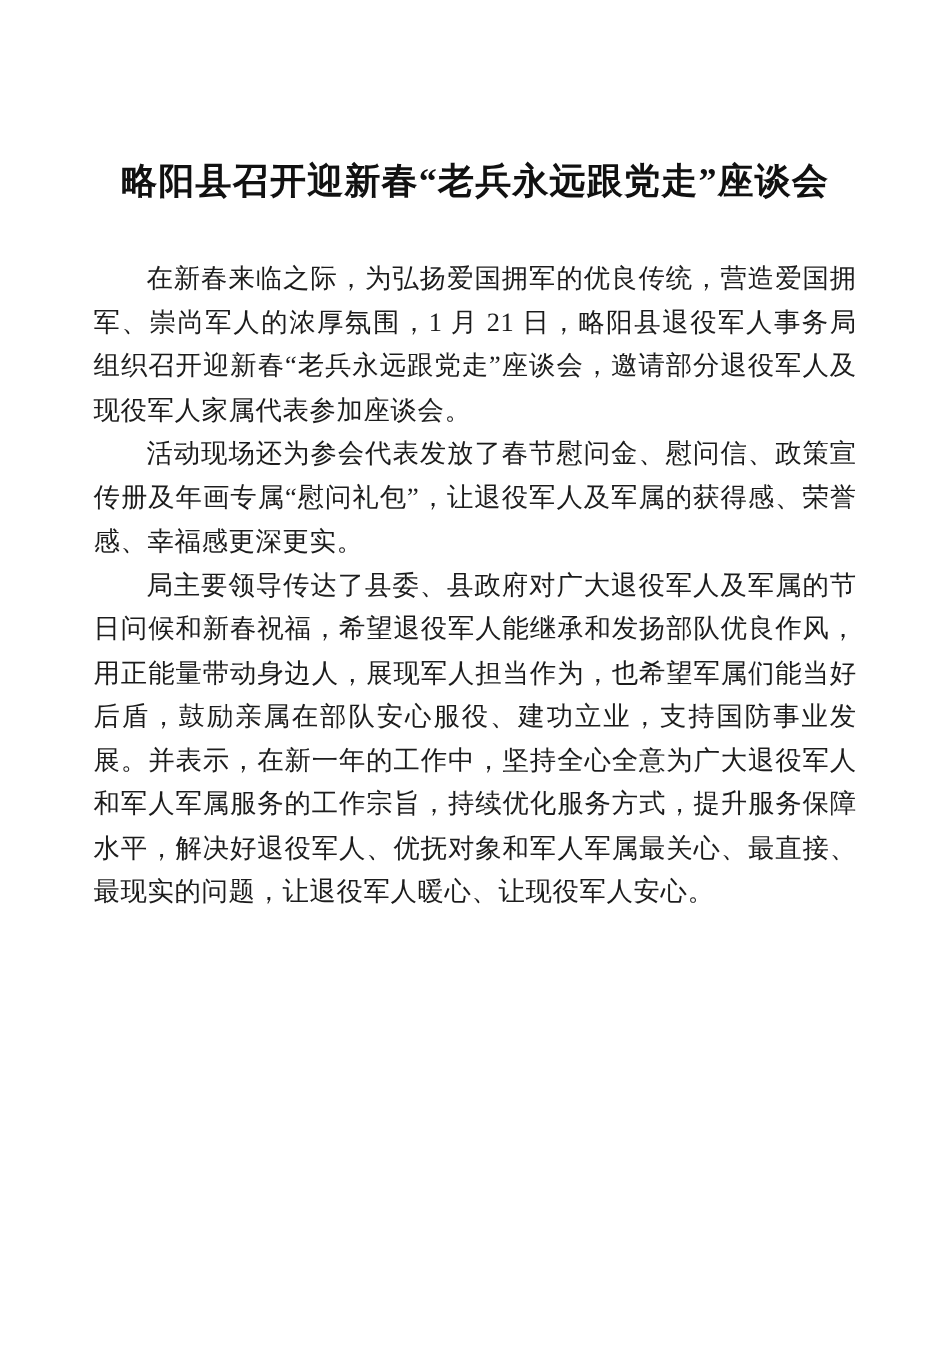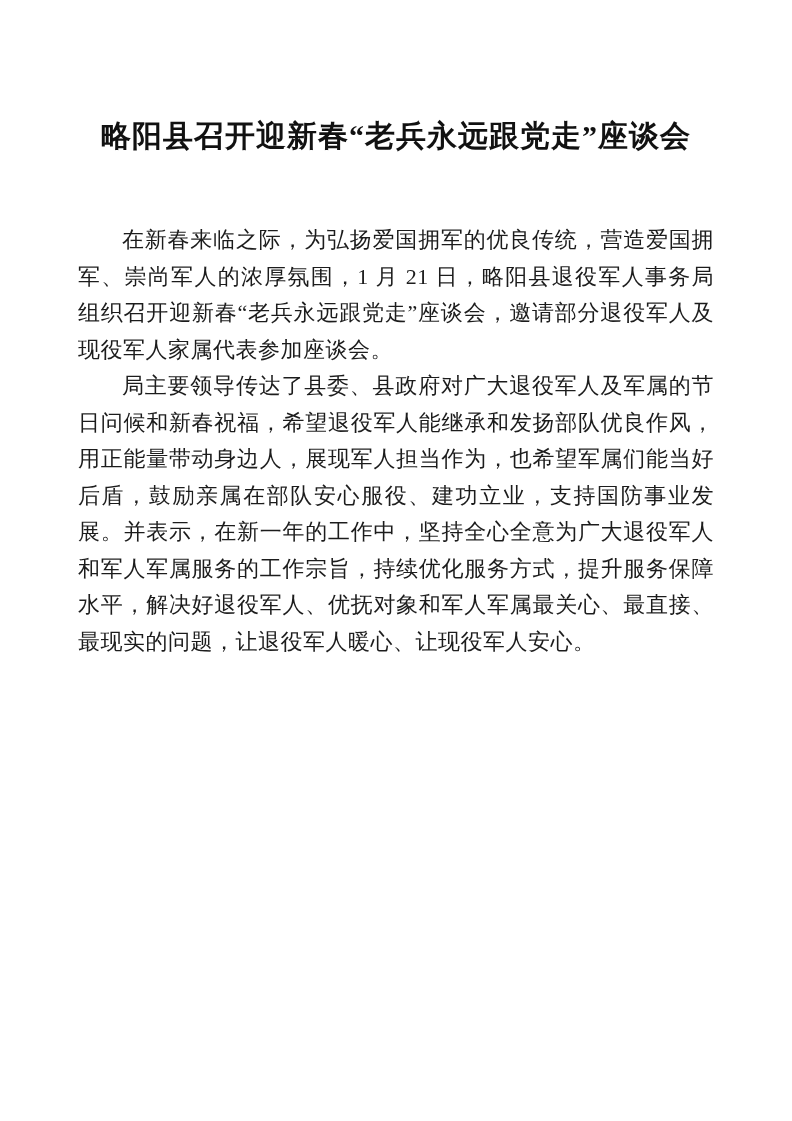--- a/index.html
+++ b/index.html
@@ -12,31 +12,31 @@
     width: 792px;
     height: 1121px;
     background: #ffffff;
     box-sizing: border-box;
     padding: 114px 78px 0 78px;
     overflow: hidden;
     font-family: "Liberation Serif", "DejaVu Serif", serif;
     color: #1c1c1c;
   }
   .doc-title {
-    margin: 0;
+    margin: 16px;
     font-size: 30px;
     font-weight: bold;
     line-height: 44px;
     text-align: center;
     letter-spacing: 1px;
     white-space: nowrap;
     color: #111111;
   }
   .doc-body {
-    margin-top: 64px;
+    margin-top: 40px;
     width: 636px;
   }
   .doc-paragraph {
     margin: 0;
     padding: 0;
     font-size: 22px;
     line-height: 36.5px;
     text-align: justify;
     text-justify: inter-ideograph;
     text-indent: 2em;
@@ -45,15 +45,16 @@
     color: #1c1c1c;
   }
 </style>
 </head>
 <body>
 
 <div class="page">
   <h1 class="doc-title">略阳县召开迎新春“老兵永远跟党走”座谈会</h1>
   <div class="doc-body">
     <p class="doc-paragraph">在新春来临之际，为弘扬爱国拥军的优良传统，营造爱国拥军、崇尚军人的浓厚氛围，1 月 21 日，略阳县退役军人事务局组织召开迎新春“老兵永远跟党走”座谈会，邀请部分退役军人及现役军人家属代表参加座谈会。</p>
+    <p class="doc-paragraph">活动现场还为参会代表发放了春节慰问金、慰问信、政策宣传册及年画专属“慰问礼包”，让退役军人及军属的获得感、荣誉感、幸福感更深更实。</p>
     <p class="doc-paragraph">局主要领导传达了县委、县政府对广大退役军人及军属的节日问候和新春祝福，希望退役军人能继承和发扬部队优良作风，用正能量带动身边人，展现军人担当作为，也希望军属们能当好后盾，鼓励亲属在部队安心服役、建功立业，支持国防事业发展。并表示，在新一年的工作中，坚持全心全意为广大退役军人和军人军属服务的工作宗旨，持续优化服务方式，提升服务保障水平，解决好退役军人、优抚对象和军人军属最关心、最直接、最现实的问题，让退役军人暖心、让现役军人安心。</p>
   </div>
 </div>
 
 </body></html>

